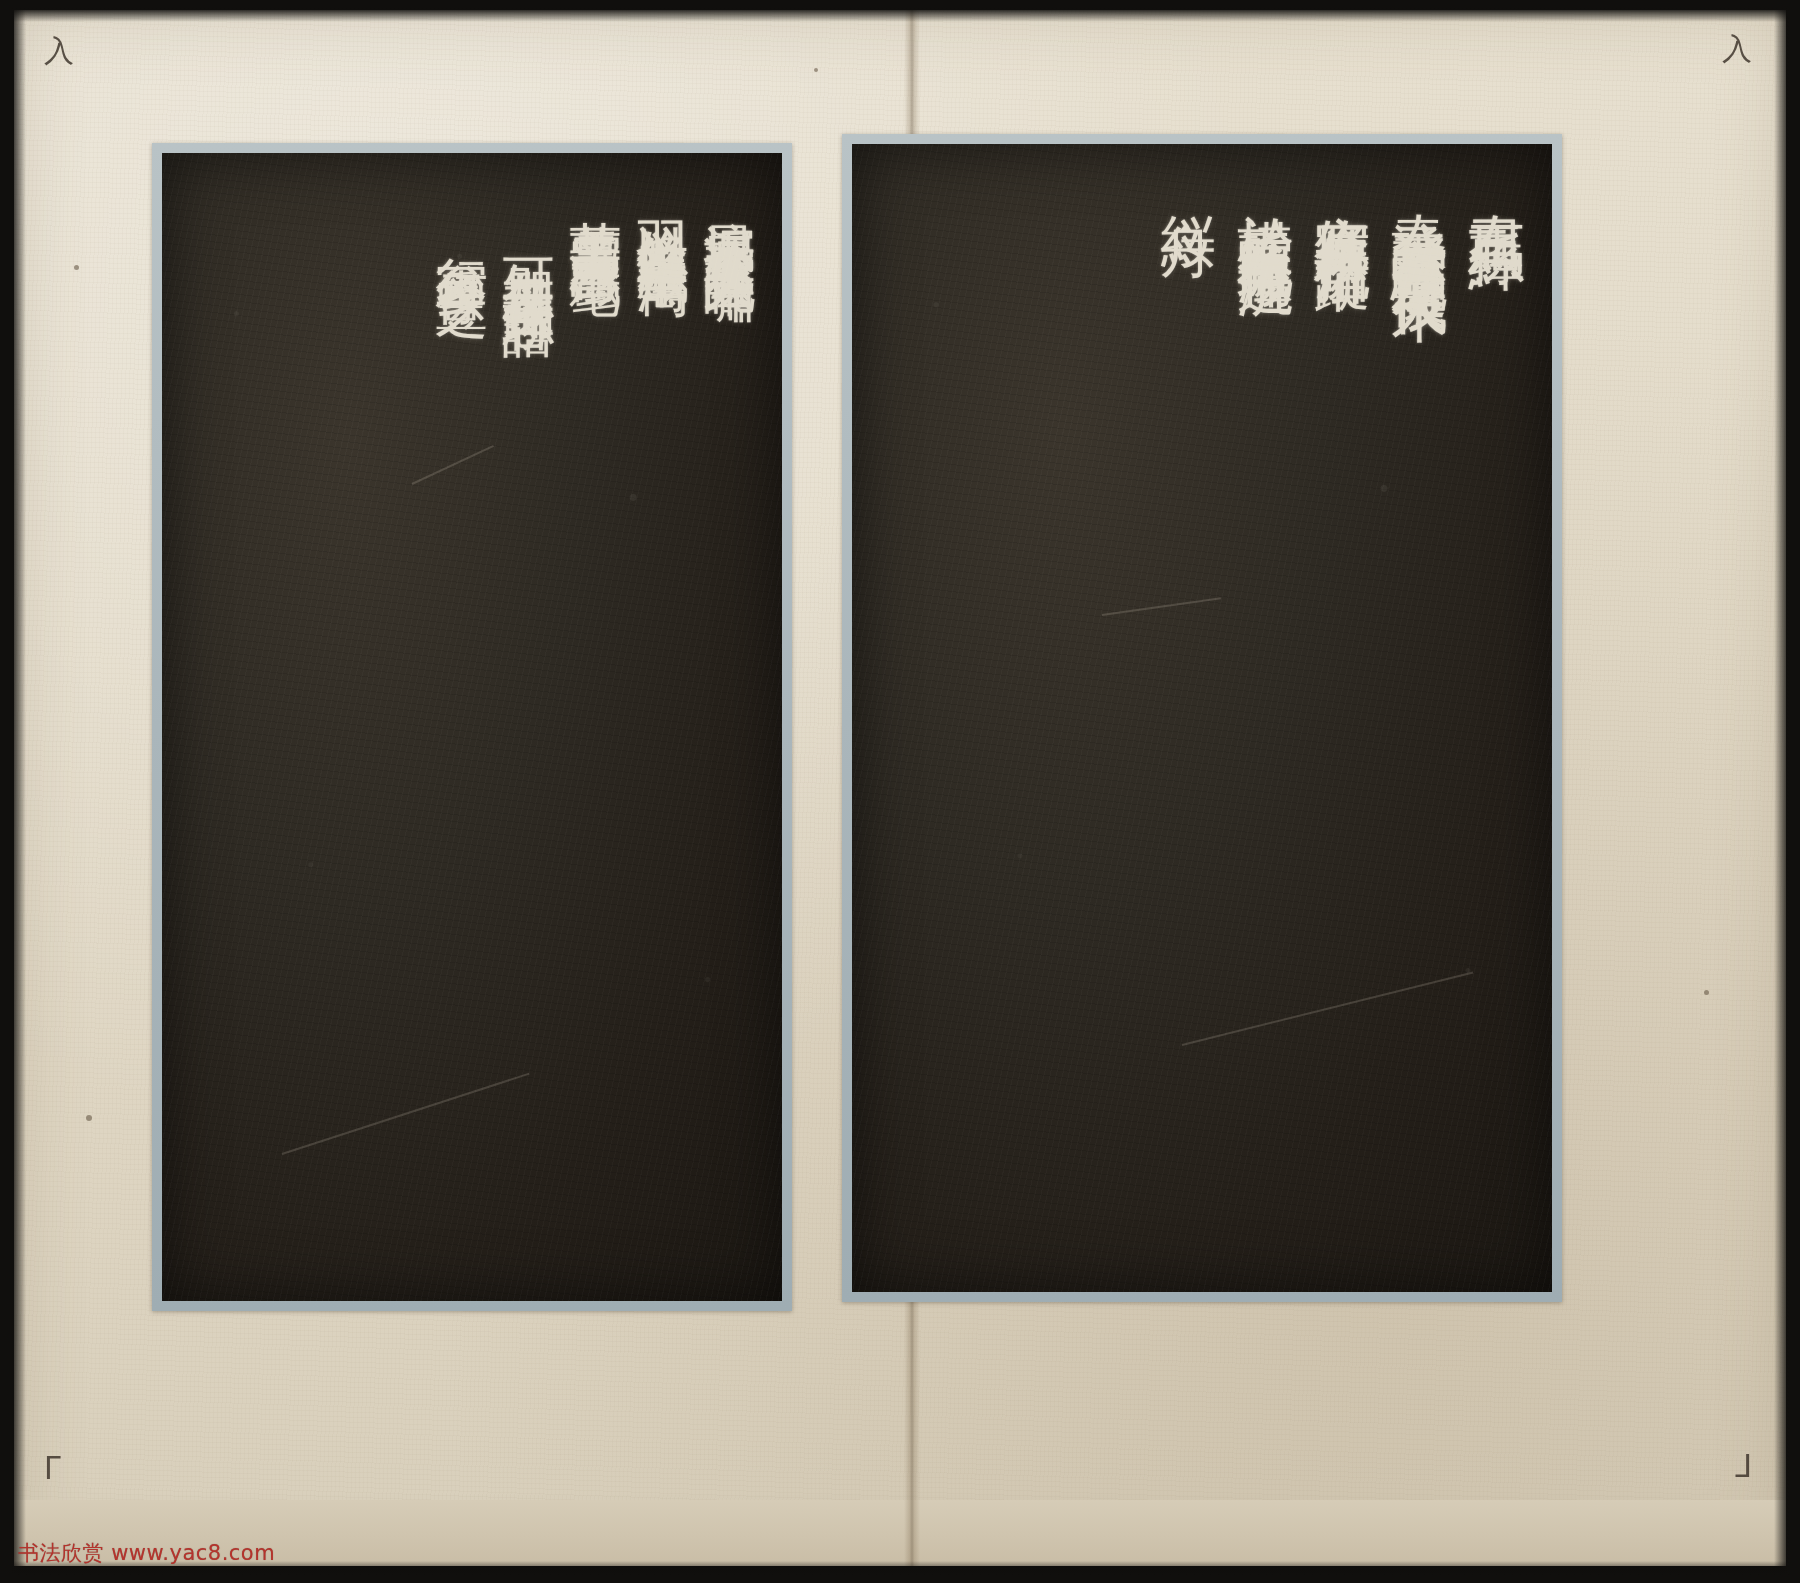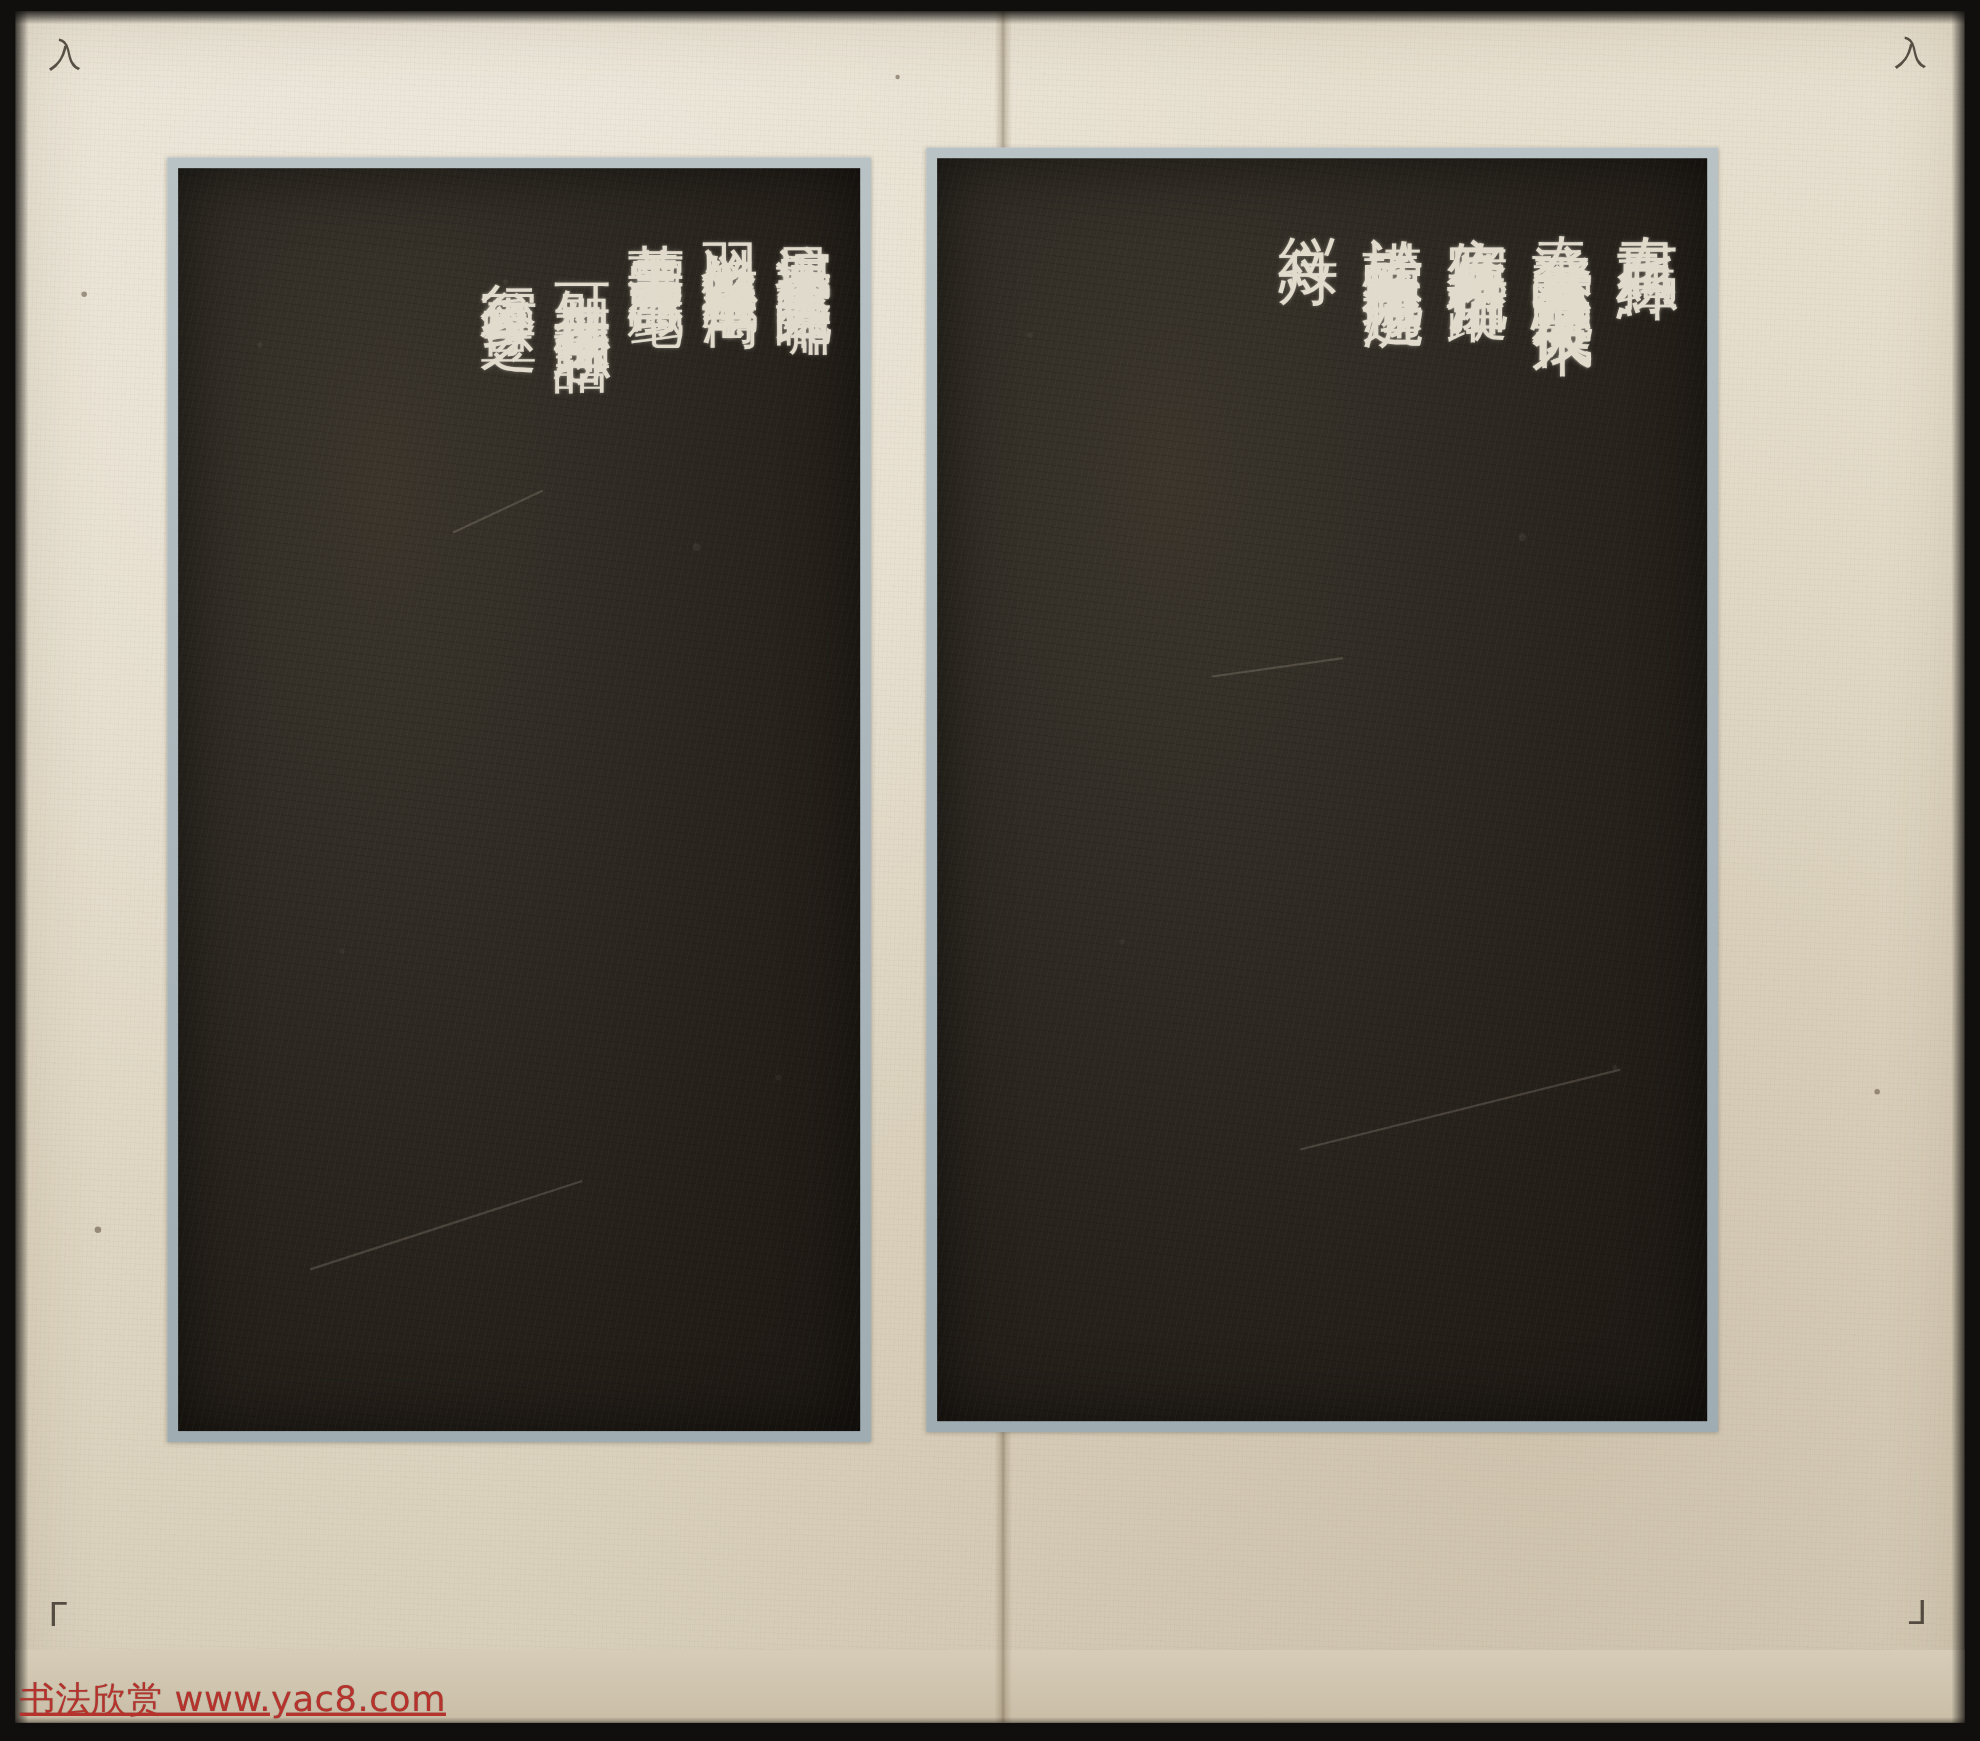--- a/index.html
+++ b/index.html
@@ -168,25 +168,24 @@
   .col.indent { padding-top: 38px; }
 
   
   #watermark {
     position: absolute;
     left: 18px;
     bottom: 16px;
     z-index: 7;
     color: #b5332c;
     font-family: "DejaVu Sans", sans-serif;
-    font-size: 32px;
+    font-size: 21px;
     letter-spacing: 0.5px;
     text-shadow: 0 0 1px rgba(0,0,0,0.35);
     white-space: nowrap;
-    text-decoration: underline;
   }
 
   
   .corner-mark {
     position: absolute;
     z-index: 5;
     color: #3a3128;
     font-family: "DejaVu Sans", sans-serif;
     font-size: 30px;
     line-height: 1;

